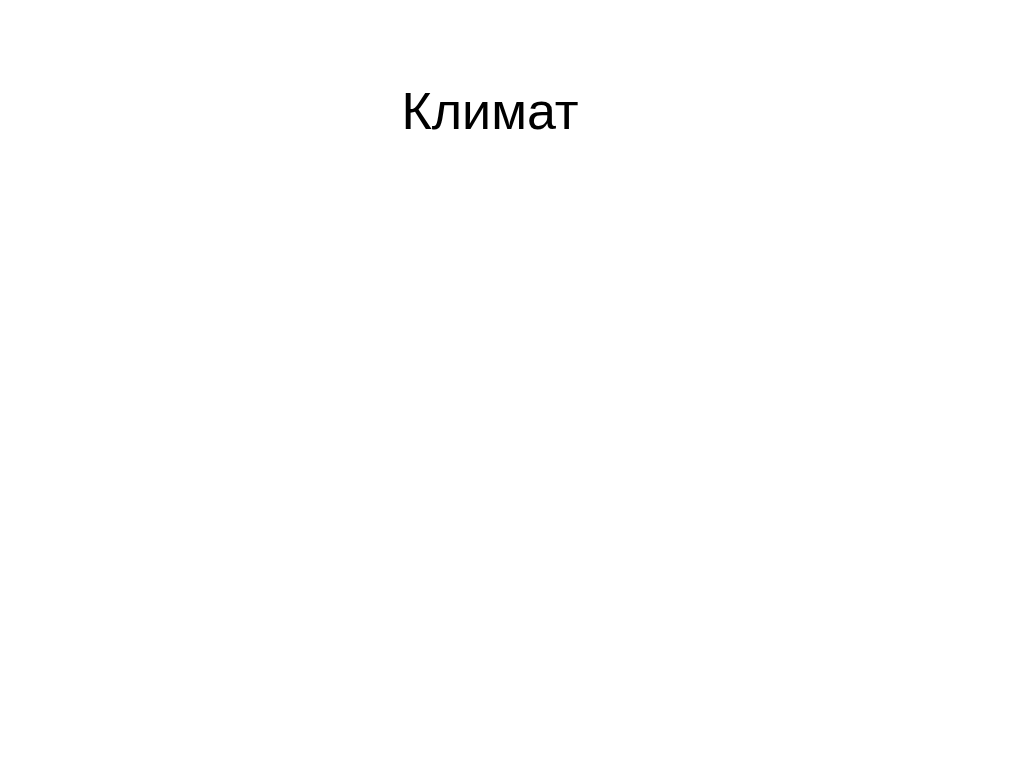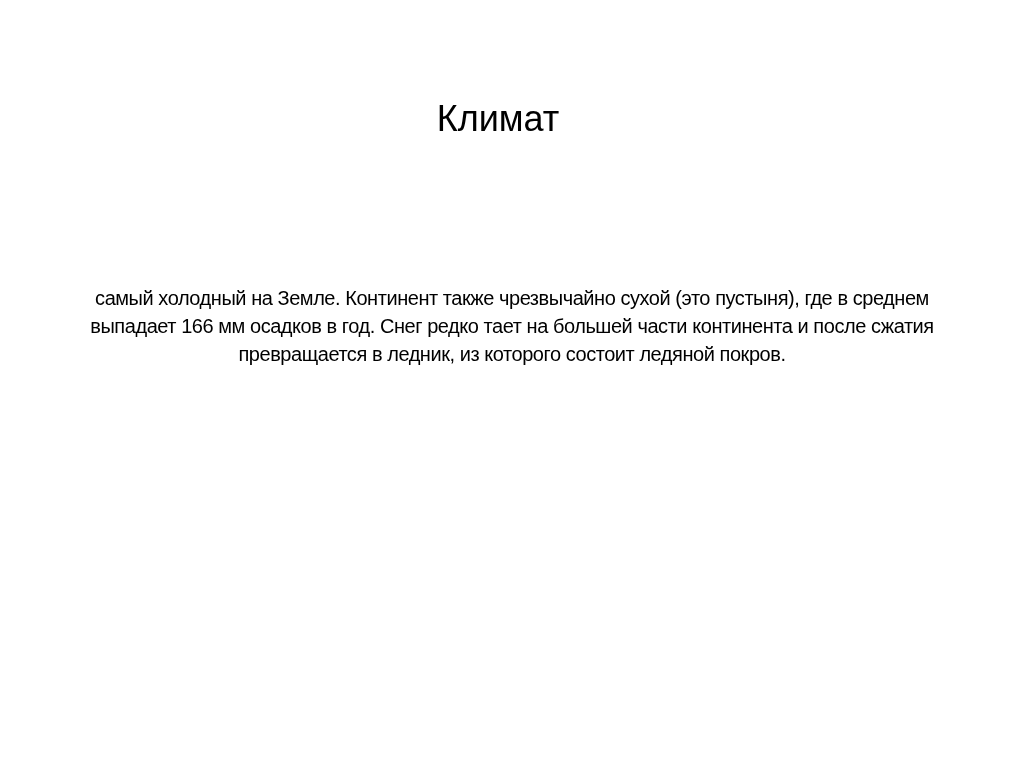--- a/index.html
+++ b/index.html
@@ -21,38 +21,37 @@
       width: 1024px;
       height: 767px;
       background: #ffffff;
     }
     .slide-title {
       position: absolute;
       left: 0;
       top: 72px;
       width: 972px;
       text-align: center;
-      font-size: 36px;
+      font-size: 52px;
       line-height: 70px;
       font-weight: normal;
       letter-spacing: 0px;
-      margin: 12px;
+      margin: 4px;
     }
     .slide-body {
       position: absolute;
       left: 70px;
       top: 284px;
       width: 884px;
       text-align: center;
       font-size: 20px;
       line-height: 28px;
       margin: 0;
       letter-spacing: -0.45px;
       word-spacing: 0px;
     }
   </style>
 </head>
 <body>
 
 <div class="slide">
   <h1 class="slide-title">Климат</h1>
-  <p class="slide-body">самый холодный на Земле. Континент также чрезвычайно сухой (это пустыня), где в среднем выпадает 166 мм осадков в год. Снег редко тает на большей части континента и после сжатия превращается в ледник, из которого состоит ледяной покров.</p>
 </div>
 
 </body></html>

